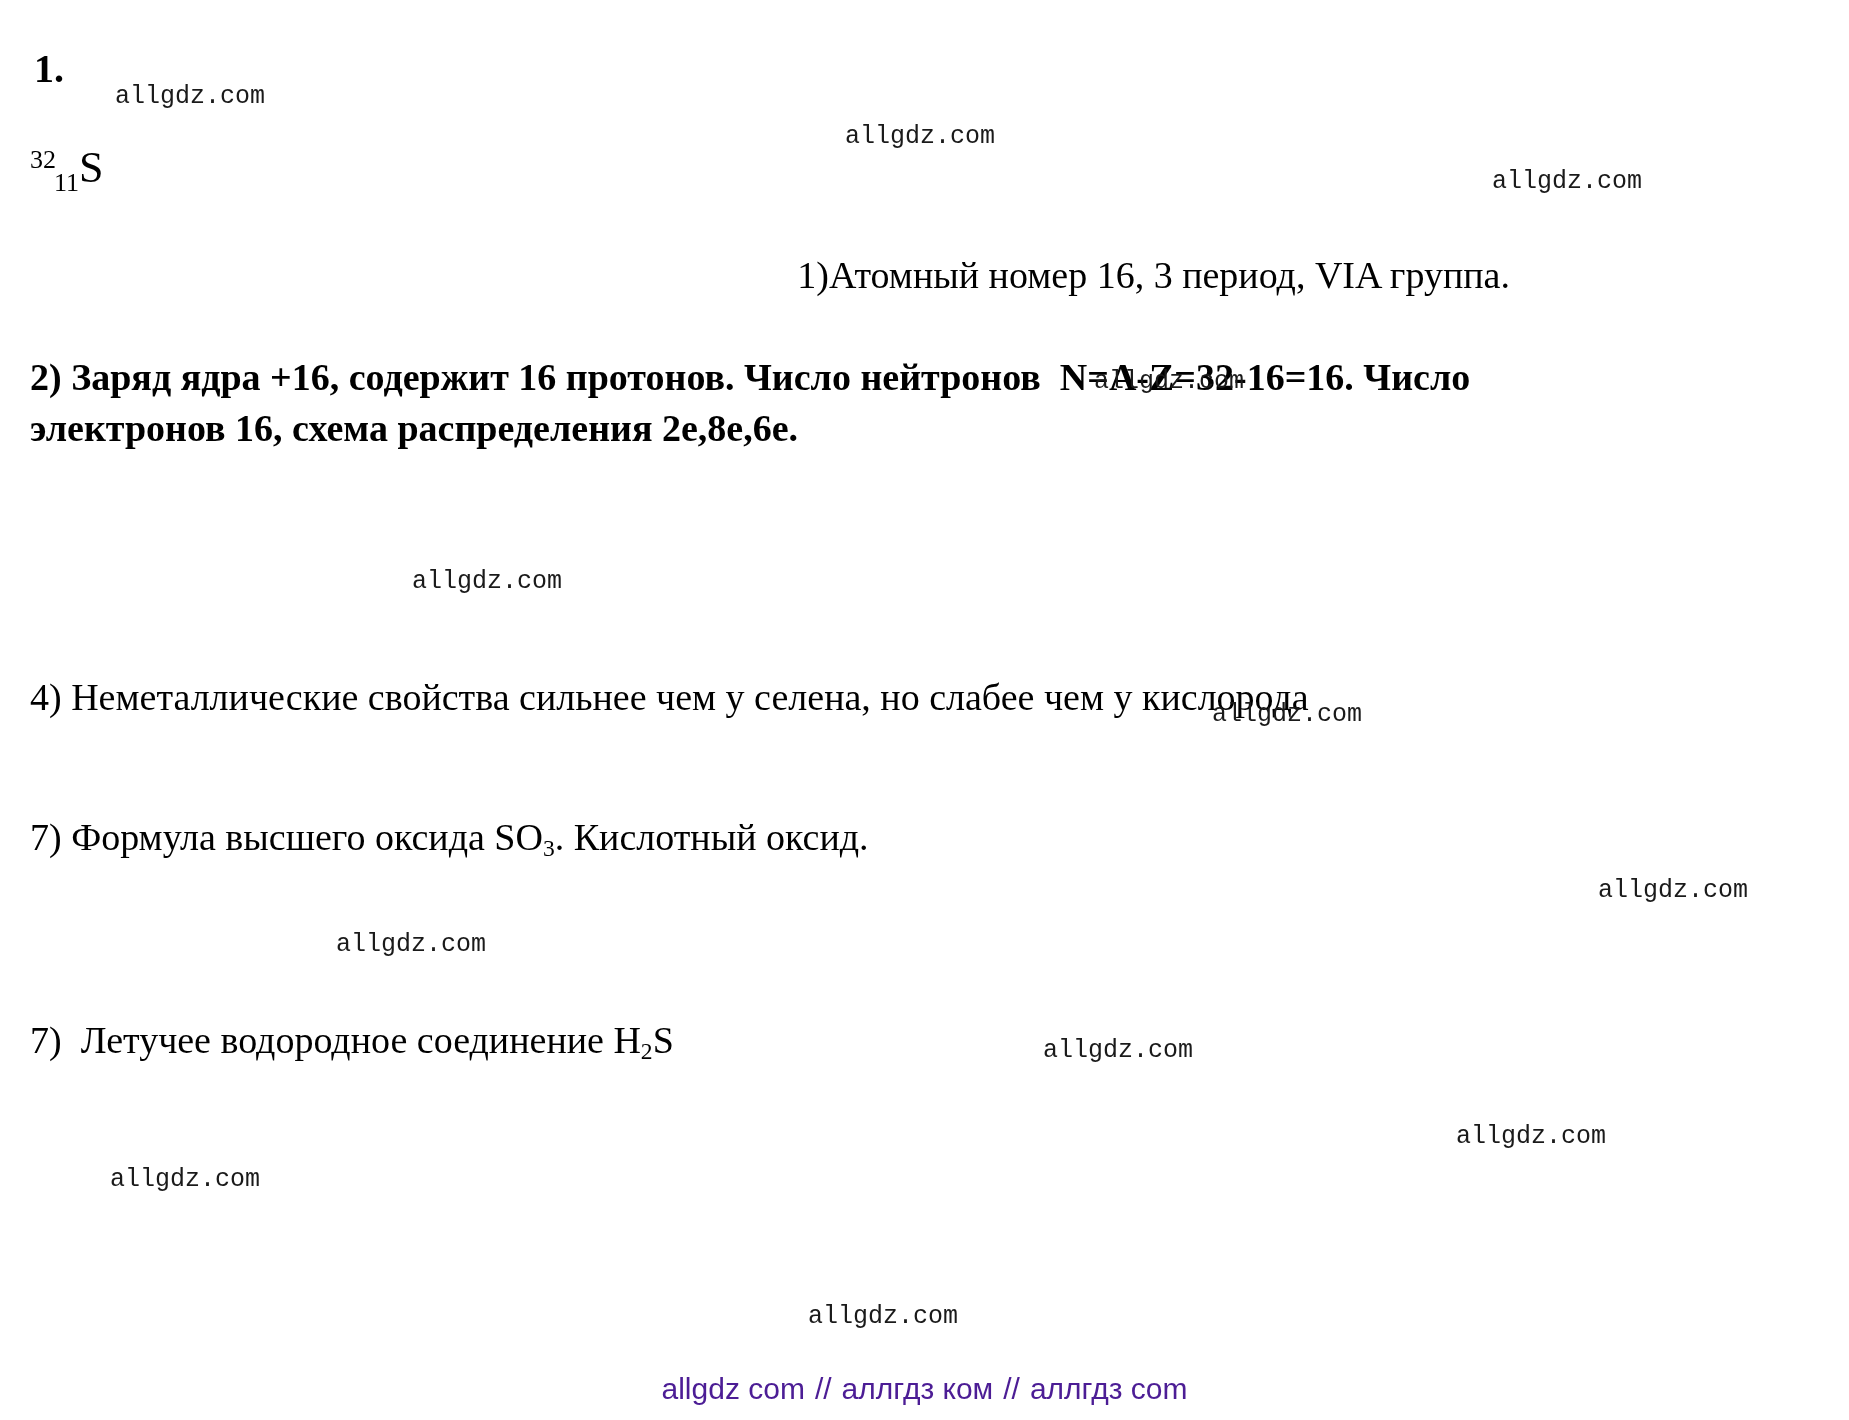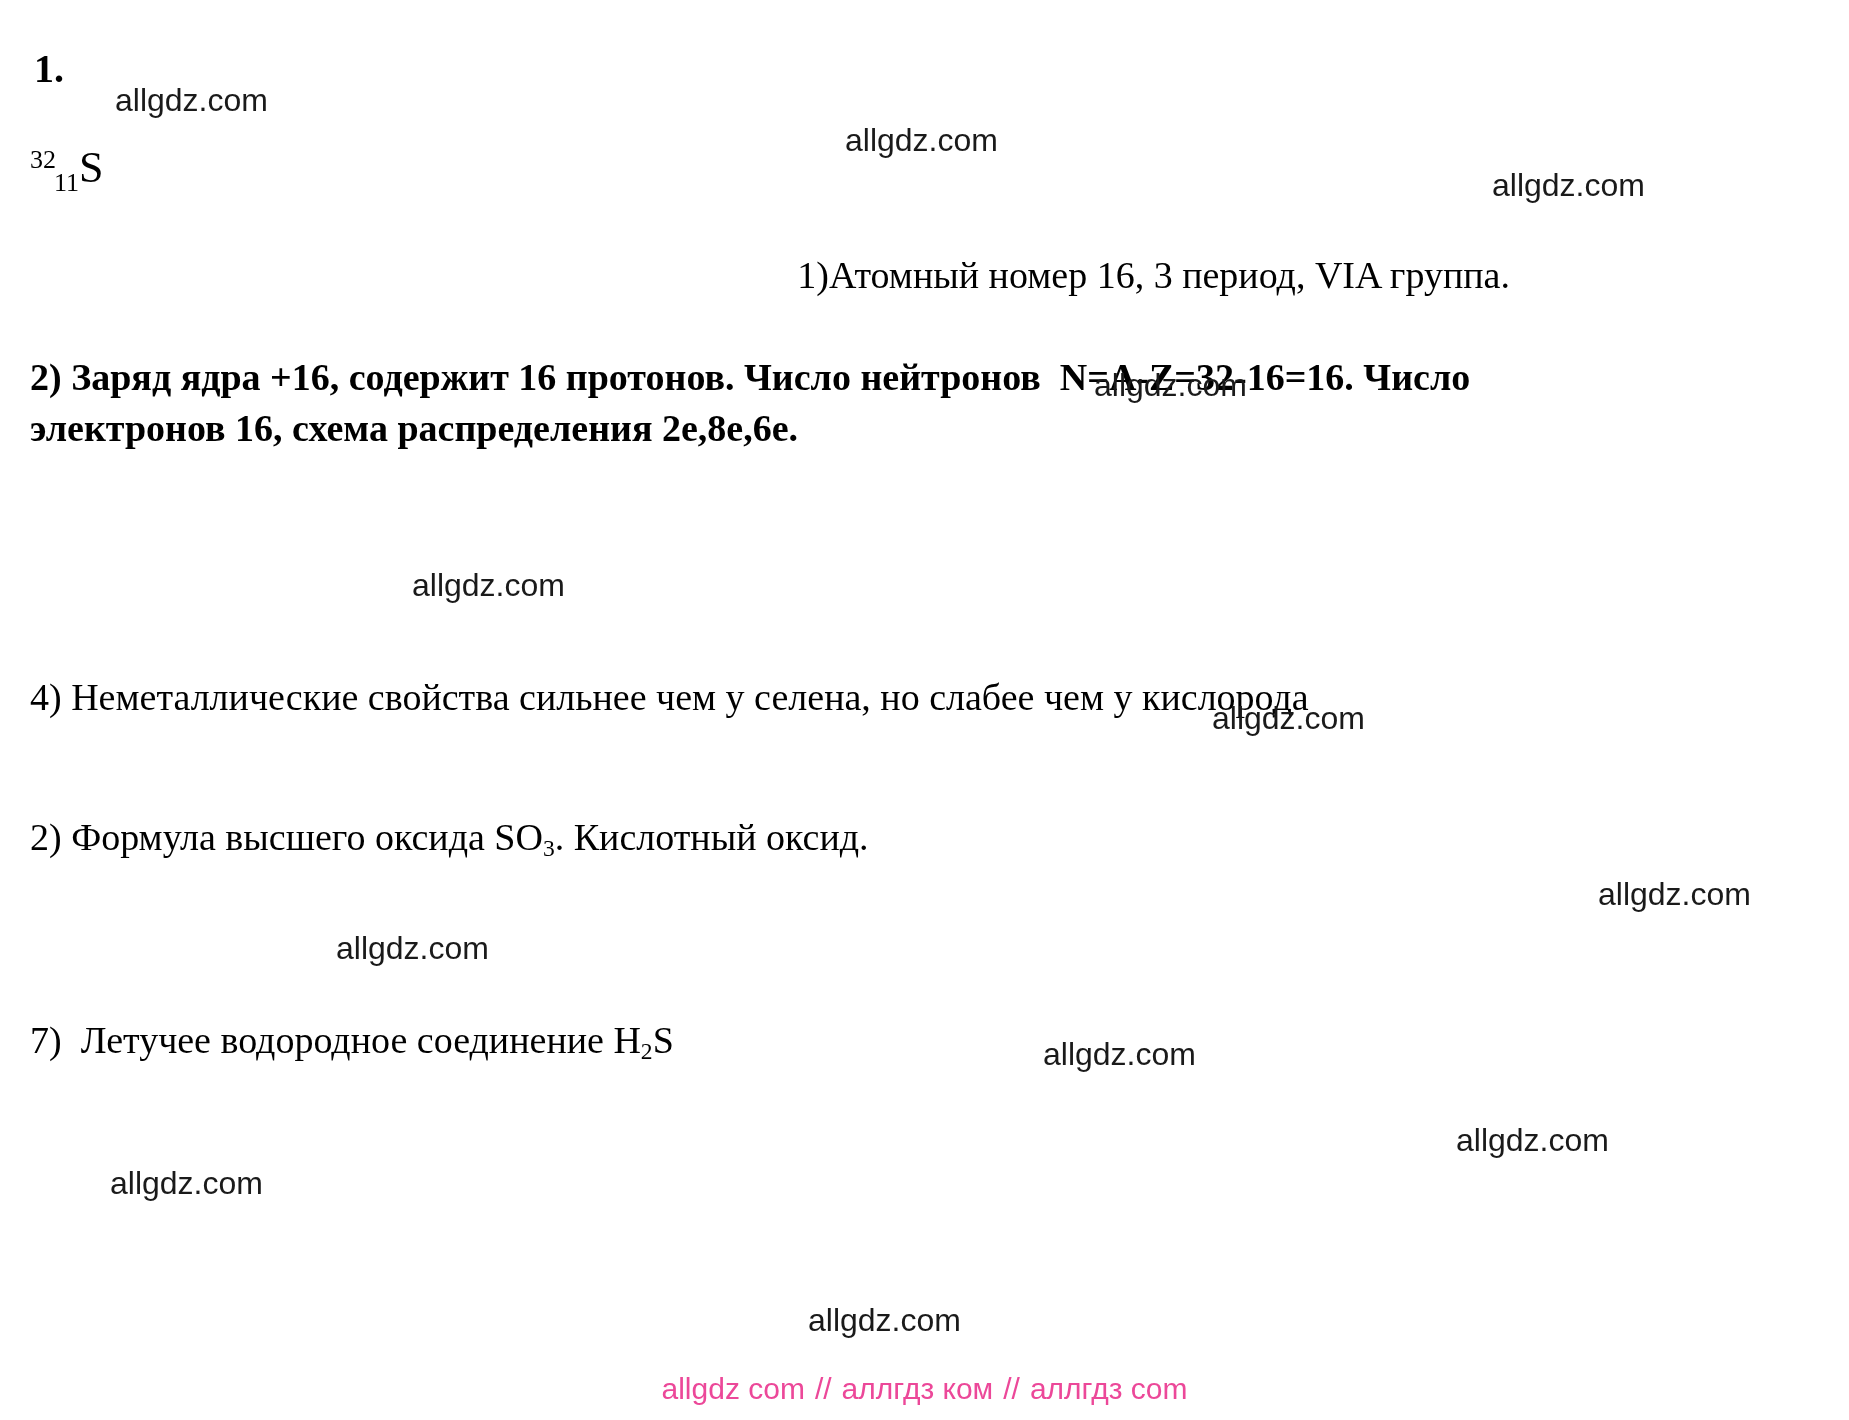--- a/index.html
+++ b/index.html
@@ -44,22 +44,22 @@
     font-family: "Liberation Sans", "DejaVu Sans", sans-serif;
     font-size: 30px;
     color: #4b0f8c;
     white-space: nowrap;
   }
   .footer .sep { padding: 0 10px; }
 
   
   .wm {
     position: absolute;
-    font-family: Liberation Sans, sans-serif;
-    font-size: 32px;
+    font-family: Liberation Mono, monospace;
+    font-size: 25px;
     color: #1a1a1a;
     white-space: nowrap;
     pointer-events: none;
   }
 
   
   .qnum {
     position: absolute;
     left: 34px;
     top: 45px;
@@ -122,35 +122,35 @@
     <span class="mass">32</span><span class="num">11</span><span class="sym">S</span>
   </div>
 
   <div class="para p1">1)Атомный номер 16, 3 период, VIA группа.</div>
 
   <div class="para p2">2) Заряд ядра +16, содержит 16 протонов. Число нейтронов  N=A-Z=32-16=16. Число электронов 16, схема распределения 2е,8е,6е.</div>
 
 
   <div class="para p4">4) Неметаллические свойства сильнее чем у селена, но слабее чем у кислорода</div>
 
-  <div class="para p5"><span>2) Формула высшего оксида SO</span><sub>3</sub><span>. Кислотный оксид.</span></div>
+  <div class="para p5"><span>7) Формула высшего оксида SO</span><sub>3</sub><span>. Кислотный оксид.</span></div>
 
 
   <div class="para p7"><span>7)  Летучее водородное соединение H</span><sub>2</sub><span>S</span></div>
 
   <div id="watermark-layer">
       <div class="wm" style="left: 115px; top: 82px;">allgdz.com</div>
       <div class="wm" style="left: 845px; top: 122px;">allgdz.com</div>
       <div class="wm" style="left: 1492px; top: 167px;">allgdz.com</div>
       <div class="wm" style="left: 1094px; top: 367px;">allgdz.com</div>
       <div class="wm" style="left: 412px; top: 567px;">allgdz.com</div>
       <div class="wm" style="left: 1212px; top: 700px;">allgdz.com</div>
       <div class="wm" style="left: 1598px; top: 876px;">allgdz.com</div>
       <div class="wm" style="left: 336px; top: 930px;">allgdz.com</div>
       <div class="wm" style="left: 1043px; top: 1036px;">allgdz.com</div>
       <div class="wm" style="left: 1456px; top: 1122px;">allgdz.com</div>
       <div class="wm" style="left: 110px; top: 1165px;">allgdz.com</div>
       <div class="wm" style="left: 808px; top: 1302px;">allgdz.com</div>
     </div>
 
-  <div class="footer" style="color: #ec4899; text-align: center;"><span>allgdz com</span><span class="sep">//</span><span>аллгдз ком</span><span class="sep">//</span><span>аллгдз com</span></div>
+  <div class="footer" style="color: #4c1d95; text-align: center;"><span>allgdz com</span><span class="sep">//</span><span>аллгдз ком</span><span class="sep">//</span><span>аллгдз com</span></div>
 
 </div>
 
 </body></html>

